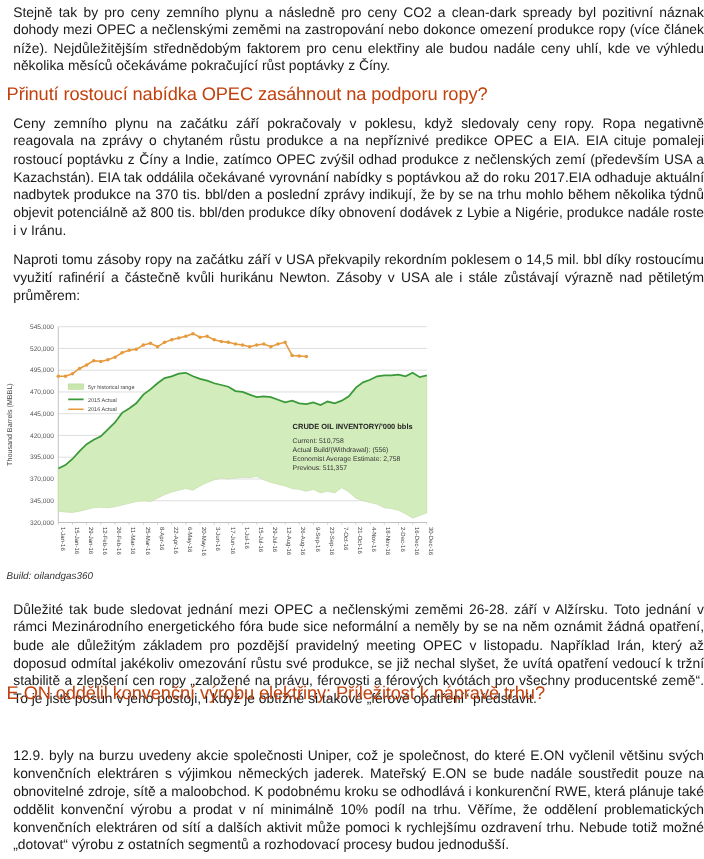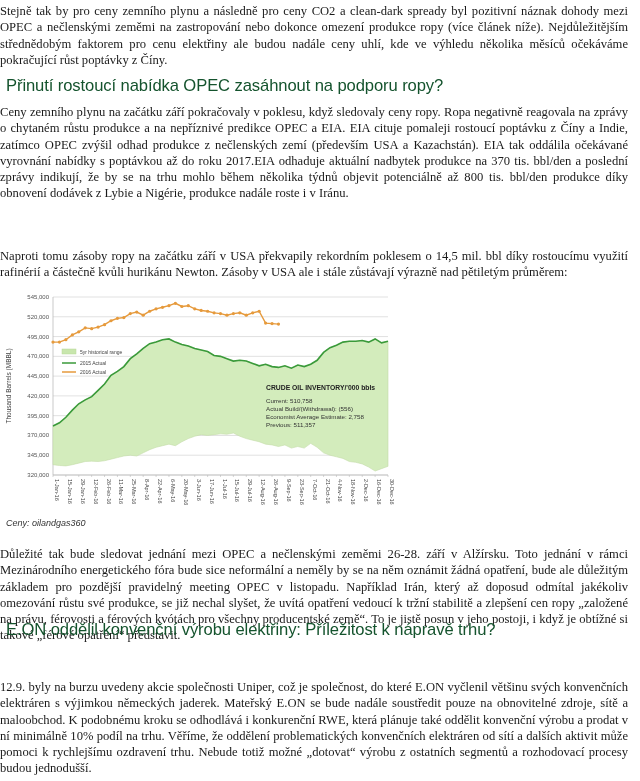--- a/index.html
+++ b/index.html
@@ -1,32 +1,32 @@
 <!DOCTYPE html>
 <html><head>
 <meta charset="utf-8">
 <style>
   html, body { margin:0; padding:0; background:#ffffff; }
   body { width:640px; height:781px; overflow:hidden; position:relative;
          font-family:"Liberation Sans", sans-serif; color:#1a1a1a; }
-  .para { position:absolute; left:0; width:628px; font-size:12.6px; line-height:16.3px;
-          text-align:justify; margin:0;font-family:Liberation Serif, serif; }
-  .heading { position:absolute; left:6px; font-size:16.6px; color:#14532d; margin:0; font-weight:normal;
+  .para { position:absolute; left:12px; width:628px; font-size:12.6px; line-height:16.3px;
+          text-align:justify; margin:0; }
+  .heading { position:absolute; left:6px; font-size:16.6px; color:#c2410c; margin:0; font-weight:normal;
              letter-spacing:-0.1px; }
   .source { position:absolute; left:6px; top:518px; font-size:9px; font-style:italic; color:#333; }
   #chart { position:absolute; left:0; top:286px; }
   #chart text { font-family:"Liberation Sans", sans-serif; }
 </style>
 </head>
 <body>
 
 <p class="para" style="top:3px;">Stejně tak by pro ceny zemního plynu a následně pro ceny CO2 a clean-dark spready byl pozitivní náznak dohody mezi OPEC a nečlenskými zeměmi na zastropování nebo dokonce omezení produkce ropy (více článek níže). Nejdůležitějším střednědobým faktorem pro cenu elektřiny ale budou nadále ceny uhlí, kde ve výhledu několika měsíců očekáváme pokračující růst poptávky z Číny.</p>
 <h2 class="heading" style="top:76px;">Přinutí rostoucí nabídka OPEC zasáhnout na podporu ropy?</h2>
 <p class="para" style="top:104px;">Ceny zemního plynu na začátku září pokračovaly v poklesu, když sledovaly ceny ropy. Ropa negativně reagovala na zprávy o chytaném růstu produkce a na nepříznivé predikce OPEC a EIA. EIA cituje pomaleji rostoucí poptávku z Číny a Indie, zatímco OPEC zvýšil odhad produkce z nečlenských zemí (především USA a Kazachstán). EIA tak oddálila očekávané vyrovnání nabídky s poptávkou až do roku 2017.EIA odhaduje aktuální nadbytek produkce na 370 tis. bbl/den a poslední zprávy indikují, že by se na trhu mohlo během několika týdnů objevit potenciálně až 800 tis. bbl/den produkce díky obnovení dodávek z Lybie a Nigérie, produkce nadále roste i v Iránu.</p>
-<p class="para" style="top:228px;margin-top:20px;">Naproti tomu zásoby ropy na začátku září v USA překvapily rekordním poklesem o 14,5 mil. bbl díky rostoucímu využití rafinérií a částečně kvůli hurikánu Newton. Zásoby v USA ale i stále zůstávají výrazně nad pětiletým průměrem:</p>
+<p class="para" style="top:228px;">Naproti tomu zásoby ropy na začátku září v USA překvapily rekordním poklesem o 14,5 mil. bbl díky rostoucímu využití rafinérií a částečně kvůli hurikánu Newton. Zásoby v USA ale i stále zůstávají výrazně nad pětiletým průměrem:</p>
 
 <svg id="chart" width="400" height="230">
   <g id="grid-layer">
       <line x1="53" x2="388" y1="11" y2="11" stroke="#d9d9d9" stroke-width="0.8"></line>
       <line x1="53" x2="388" y1="30.7777777777778" y2="30.7777777777778" stroke="#d9d9d9" stroke-width="0.8"></line>
       <line x1="53" x2="388" y1="50.55555555555554" y2="50.55555555555554" stroke="#d9d9d9" stroke-width="0.8"></line>
       <line x1="53" x2="388" y1="70.33333333333334" y2="70.33333333333334" stroke="#d9d9d9" stroke-width="0.8"></line>
       <line x1="53" x2="388" y1="90.1111111111111" y2="90.1111111111111" stroke="#d9d9d9" stroke-width="0.8"></line>
       <line x1="53" x2="388" y1="109.8888888888889" y2="109.8888888888889" stroke="#d9d9d9" stroke-width="0.8"></line>
       <line x1="53" x2="388" y1="129.66666666666669" y2="129.66666666666669" stroke="#d9d9d9" stroke-width="0.8"></line>
@@ -156,17 +156,17 @@
   </g>
   <g id="annotation">
     <text x="266" y="104" font-size="6.8" font-weight="bold" fill="#222">CRUDE OIL INVENTORY/'000 bbls</text>
     <text x="266" y="117" font-size="6.2" fill="#333">Current: 510,758</text>
     <text x="266" y="125" font-size="6.2" fill="#333">Actual Build/(Withdrawal): (556)</text>
     <text x="266" y="133" font-size="6.2" fill="#333">Economist Average Estimate: 2,758</text>
     <text x="266" y="141" font-size="6.2" fill="#333">Previous: 511,357</text>
   </g>
 </svg>
 
-<div class="source">Ceny: oilandgas360</div>
+<div class="source">Build: oilandgas360</div>
 
 <p class="para" style="top:546px;">Důležité tak bude sledovat jednání mezi OPEC a nečlenskými zeměmi 26-28. září v Alžírsku. Toto jednání v rámci Mezinárodního energetického fóra bude sice neformální a neměly by se na něm oznámit žádná opatření, bude ale důležitým základem pro pozdější pravidelný meeting OPEC v listopadu. Například Irán, který až doposud odmítal jakékoliv omezování růstu své produkce, se již nechal slyšet, že uvítá opatření vedoucí k tržní stabilitě a zlepšení cen ropy „založené na právu, férovosti a férových kvótách pro všechny producentské země“. To je jistě posun v jeho postoji, i když je obtížné si takové „férové opatření“ představit.</p>
 <h2 class="heading" style="top:620px;">E.ON oddělil konvenční výrobu elektřiny: Příležitost k nápravě trhu?</h2>
 <p class="para" style="top:679px;">12.9. byly na burzu uvedeny akcie společnosti Uniper, což je společnost, do které E.ON vyčlenil většinu svých konvenčních elektráren s výjimkou německých jaderek. Mateřský E.ON se bude nadále soustředit pouze na obnovitelné zdroje, sítě a maloobchod. K podobnému kroku se odhodlává i konkurenční RWE, která plánuje také oddělit konvenční výrobu a prodat v ní minimálně 10% podíl na trhu. Věříme, že oddělení problematických konvenčních elektráren od sítí a dalších aktivit může pomoci k rychlejšímu ozdravení trhu. Nebude totiž možné „dotovat“ výrobu z ostatních segmentů a rozhodovací procesy budou jednodušší.</p>
 
 </body></html>

